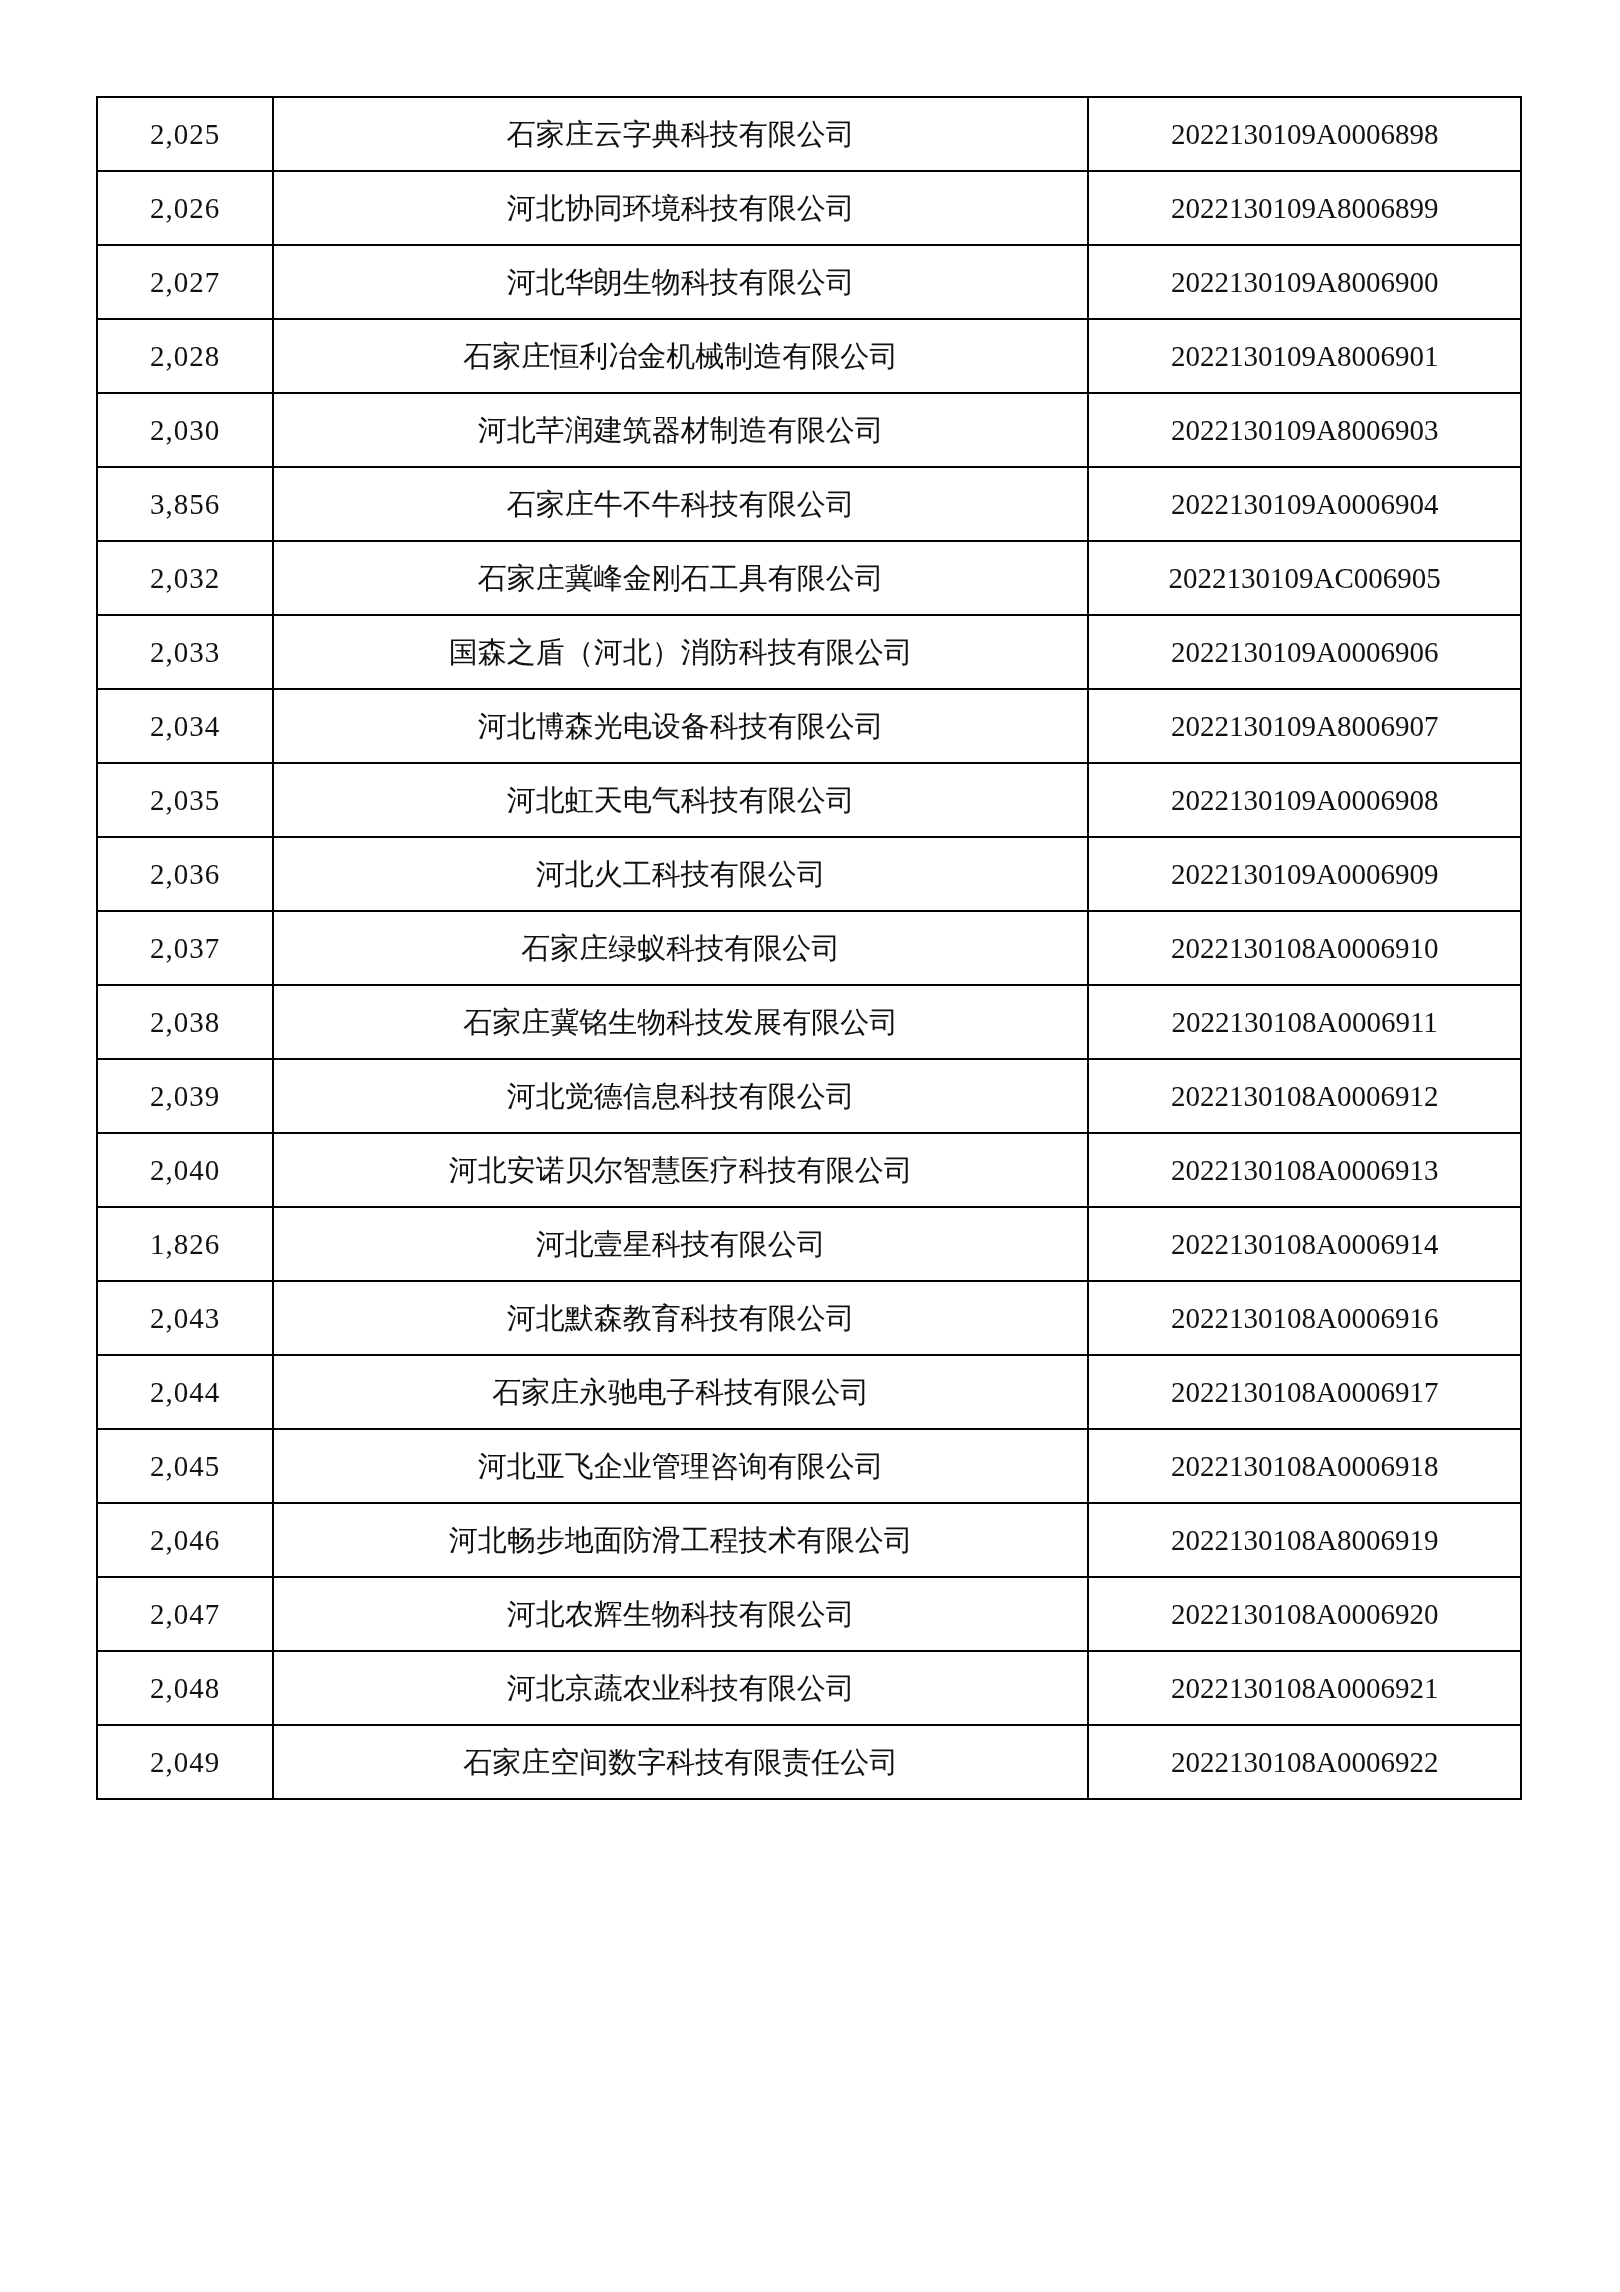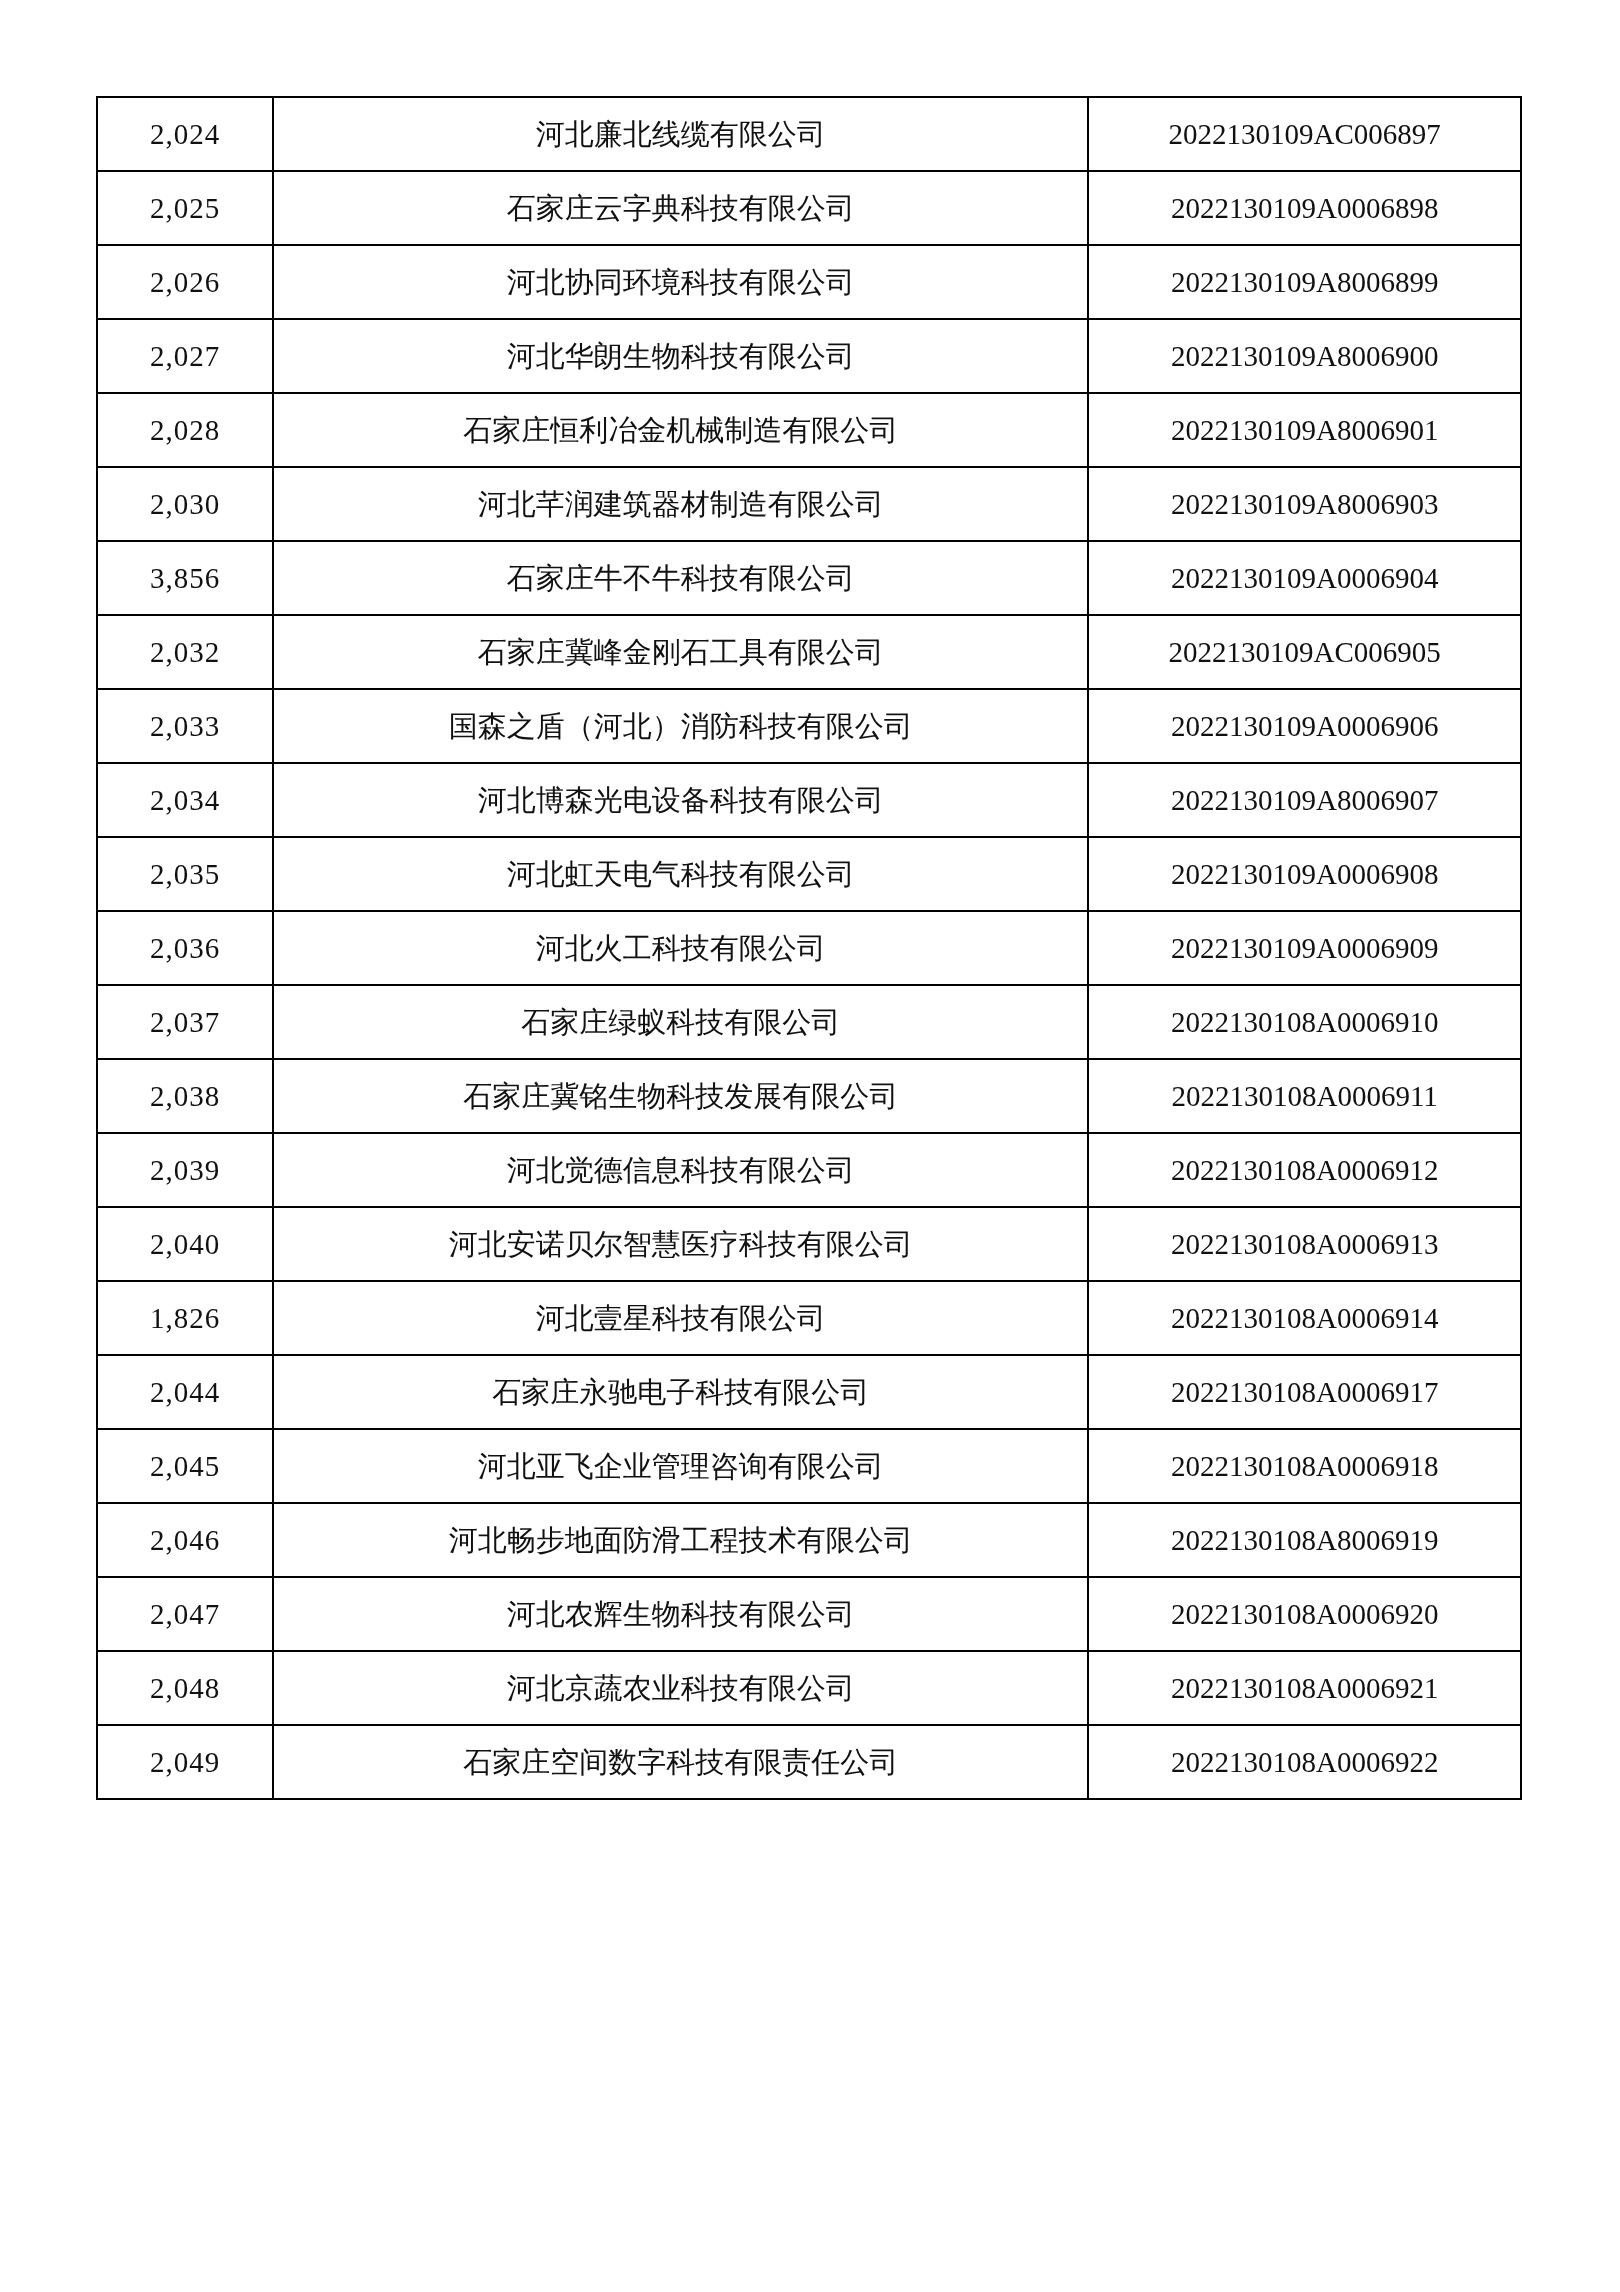--- a/index.html
+++ b/index.html
@@ -54,25 +54,20 @@
 </head>
 <body>
 
 <table class="doc-table">
   <colgroup>
     <col class="col-no">
     <col class="col-name">
     <col class="col-code">
   </colgroup>
   <tbody id="table-body">
-  <tr>
-        <td class="cell-no">2,024</td>
-        <td class="cell-name">河北廉北线缆有限公司</td>
-        <td class="cell-code">2022130109AC006897</td>
-      </tr>
       <tr>
         <td class="cell-no">2,025</td>
         <td class="cell-name">石家庄云字典科技有限公司</td>
         <td class="cell-code">2022130109A0006898</td>
       </tr>
       <tr>
         <td class="cell-no">2,026</td>
         <td class="cell-name">河北协同环境科技有限公司</td>
         <td class="cell-code">2022130109A8006899</td>
       </tr>
@@ -140,20 +135,25 @@
         <td class="cell-no">2,040</td>
         <td class="cell-name">河北安诺贝尔智慧医疗科技有限公司</td>
         <td class="cell-code">2022130108A0006913</td>
       </tr>
       <tr>
         <td class="cell-no">1,826</td>
         <td class="cell-name">河北壹星科技有限公司</td>
         <td class="cell-code">2022130108A0006914</td>
       </tr>
       <tr>
+        <td class="cell-no">2,043</td>
+        <td class="cell-name">河北默森教育科技有限公司</td>
+        <td class="cell-code">2022130108A0006916</td>
+      </tr>
+      <tr>
         <td class="cell-no">2,044</td>
         <td class="cell-name">石家庄永驰电子科技有限公司</td>
         <td class="cell-code">2022130108A0006917</td>
       </tr>
       <tr>
         <td class="cell-no">2,045</td>
         <td class="cell-name">河北亚飞企业管理咨询有限公司</td>
         <td class="cell-code">2022130108A0006918</td>
       </tr>
       <tr>

